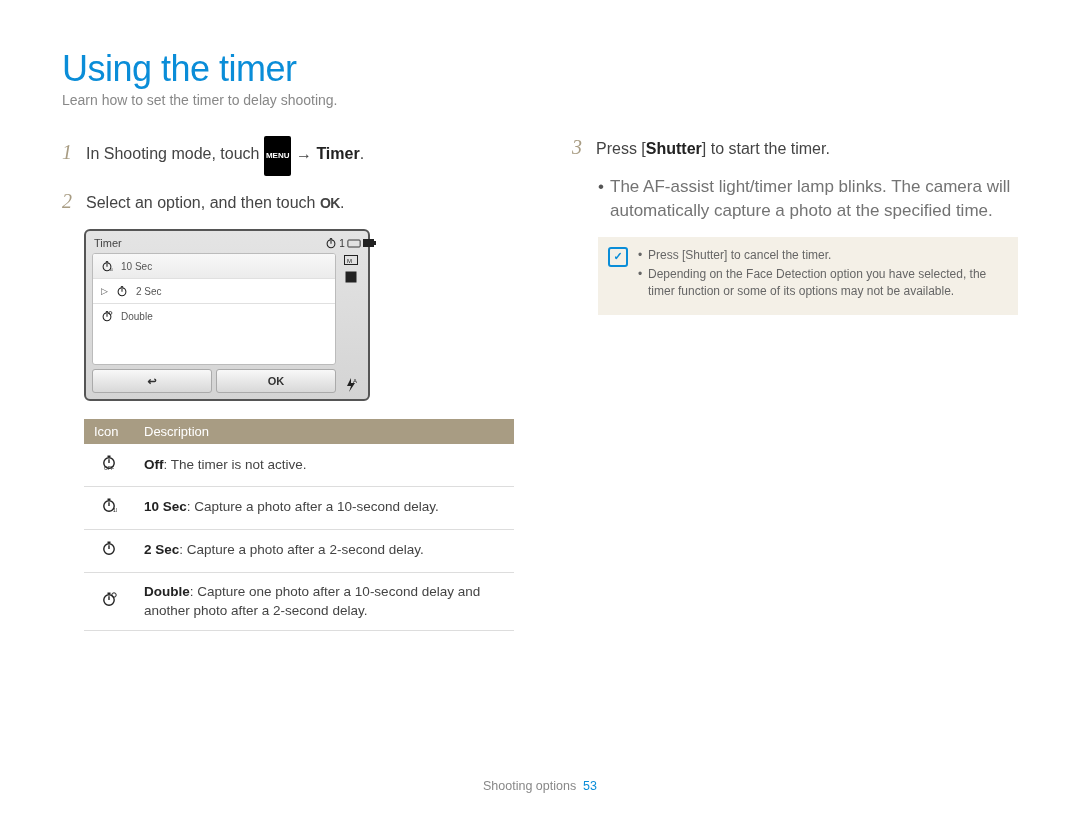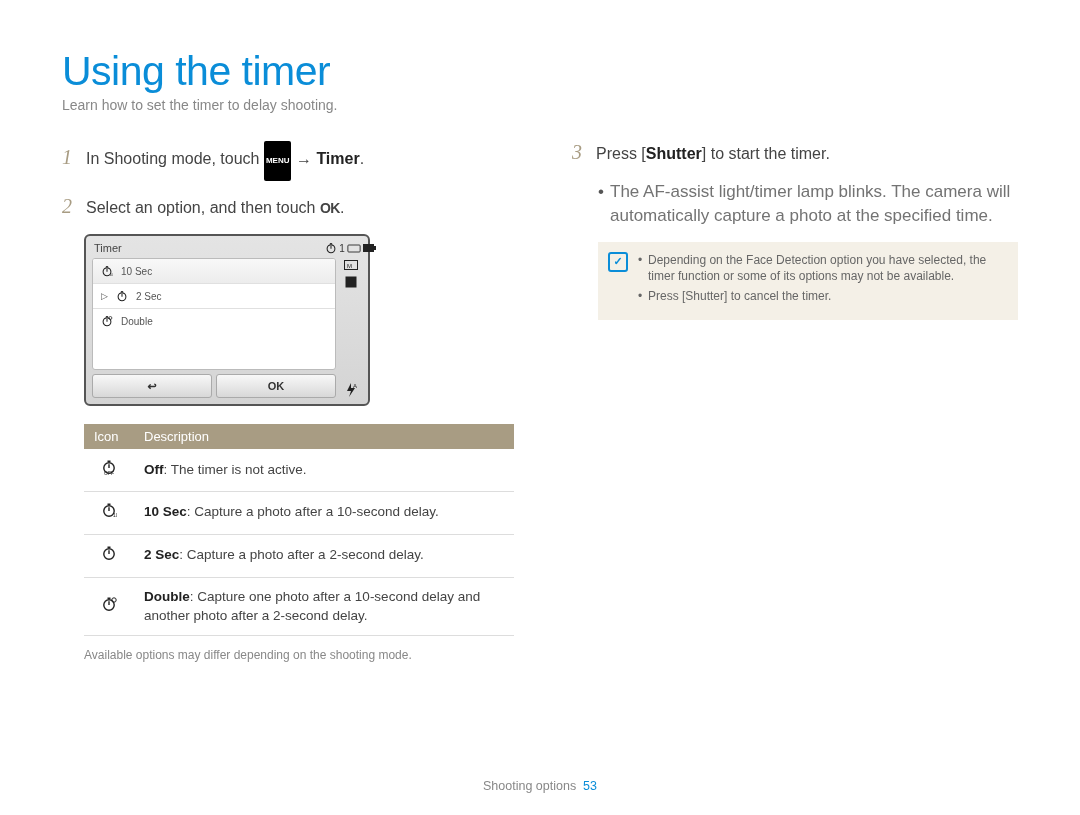--- a/index.html
+++ b/index.html
@@ -10,21 +10,21 @@
     color: #4a4a4a;
     width: 1080px;
     height: 815px;
     position: relative;
     padding: 48px 62px 0 62px;
     font-weight: 300;
   }
   h1 {
     color: #0a8dd8;
     font-weight: 300;
-    font-size: 41px;
+    font-size: 36px;
     margin: 0 0 2px 0;
     letter-spacing: -0.5px;
   }
   .subtitle {
     font-size: 14px;
     color: #888;
     margin: 0 0 28px 0;
   }
   .columns {
     display: flex;
@@ -357,41 +357,40 @@
         <tr>
           <td><svg class="t-icon" viewBox="0 0 16 16">
                 <use href="#timer-base"></use>
                 <circle cx="13" cy="4" r="2.2" fill="none" stroke="#222" stroke-width="1"></circle>
               </svg></td>
           <td><b>Double</b><span>: Capture one photo after a 10-second delay and another photo after a 2-second delay.</span></td>
         </tr>
       </tbody>
     </table>
 
-    <div class="note">Available options may differ depending on the shooting mode.</div>
   </div>
 
   <div class="col">
     <div class="step">
       <div class="step-num">3</div>
       <div class="step-text">
         <span>Press [</span><b>Shutter</b><span>] to start the timer.</span>
       </div>
     </div>
     <ul class="sub-bullets">
       <li>The AF-assist light/timer lamp blinks. The camera will automatically capture a photo at the specified time.</li>
     </ul>
 
     <div class="info-box">
       <div class="info-icon">✓</div>
       <ul>
-        <li>Depending on the Face Detection option you have selected, the timer function or some of its options may not be available.</li>
         <li>
           <span>Press [</span><b>Shutter</b><span>] to cancel the timer.</span>
         </li>
+        <li>Depending on the Face Detection option you have selected, the timer function or some of its options may not be available.</li>
       </ul>
     </div>
   </div>
 </div>
 
 <div class="footer">
   <span>Shooting options</span>&nbsp;&nbsp;<span class="pg">53</span>
 </div>
 
 </body></html>

